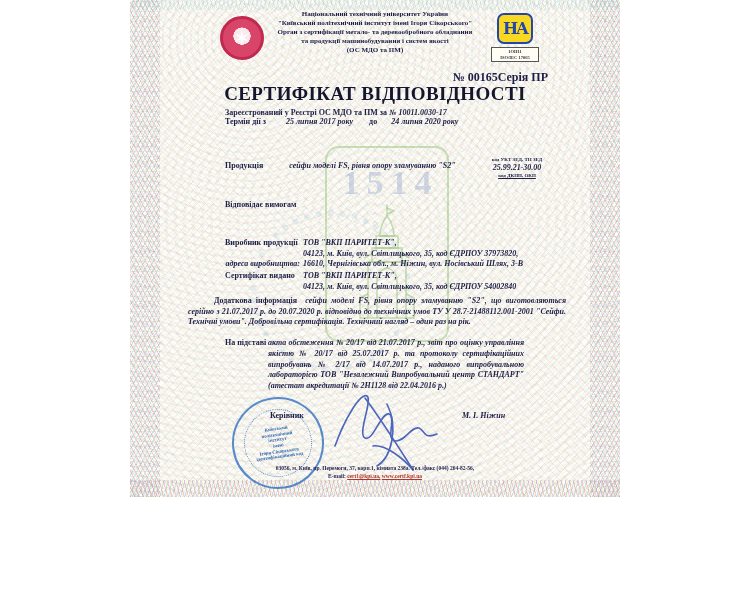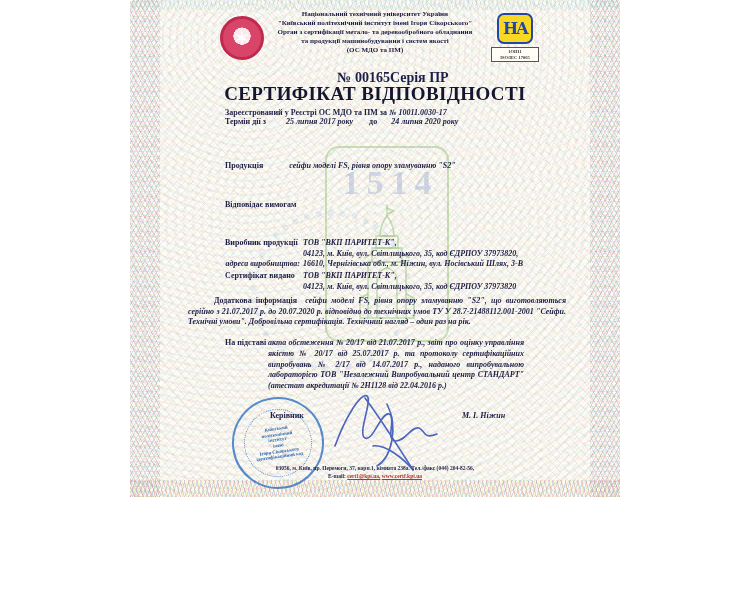--- a/index.html
+++ b/index.html
@@ -56,22 +56,22 @@
   .naau-square{width:36px;height:31px;margin:0 auto;background:#f8d823;border:2.5px solid #2446a8;
     border-radius:7px;box-sizing:border-box;display:flex;align-items:center;justify-content:center;
     color:#2446a8;font-weight:bold;font-size:16px;letter-spacing:-2px;font-family:"DejaVu Serif",serif;}
   .naau-box{width:46px;margin:3px auto 0;background:#fffdf4;border:1px solid #555;
     font-size:4.5px;line-height:5.5px;color:#333;font-weight:bold;padding:1px 0;}
 
   
   .t{position:absolute;color:#1d1d45;font-size:8px;white-space:nowrap;}
   .lbl{font-weight:bold;}
   .val{font-weight:bold;font-style:italic;}
-  .numrow{position:absolute;left:108px;right:72px;top:70px;display:flex;justify-content:center;
-    font-weight:bold;font-size:14px;color:#1d1d45;}
+  .numrow{position:absolute;left:108px;right:72px;top:70px;display:flex;justify-content:flex-end;
+    font-weight:bold;font-size:12px;color:#1d1d45;}
   .title{position:absolute;left:0;right:0;top:83px;text-align:center;font-size:19px;
     font-weight:bold;letter-spacing:.4px;color:#15152e;}
   .codes{position:absolute;left:344px;top:157px;width:86px;text-align:center;color:#1d1d45;}
   .codes .c1{font-size:5px;font-weight:bold;line-height:6px;}
   .codes .c2{font-size:8px;font-weight:bold;font-style:italic;line-height:10px;}
   .codes .c3{font-size:5px;font-weight:bold;text-decoration:underline;line-height:6px;}
   .block{position:absolute;color:#1d1d45;font-size:8px;font-weight:bold;font-style:italic;
     line-height:10.8px;text-align:justify;}
   .para{position:absolute;color:#1d1d45;font-size:8px;line-height:10.6px;text-align:justify;}
 
@@ -150,32 +150,37 @@
       <span class="val" style="margin-left:18px;">25 липня 2017 року</span>
       <span class="lbl" style="margin-left:14px;">до</span>
       <span class="val" style="margin-left:12px;">24 липня 2020 року</span>
     </div>
 
     <div class="t" style="left:95px;top:161px;">
       <span class="lbl">Продукція</span>
       <span class="val" style="margin-left:24px;">сейфи моделі FS, рівня опору зламуванню "S2"</span>
     </div>
 
+    <div class="codes">
+      <div class="c1">код УКТ ЗЕД, ТН ЗЕД</div>
+      <div class="c2">25.99.21-30.00</div>
+      <div class="c3">код ДКПП, ОКП</div>
+    </div>
 
     <div class="t lbl" style="left:95px;top:200px;">Відповідає вимогам</div>
 
     <div class="t lbl" style="left:95px;top:238px;">Виробник продукції</div>
     <div class="t val" style="left:173px;top:238px;">ТОВ "ВКП ПАРИТЕТ-К",</div>
     <div class="t val" style="left:173px;top:249px;">04123, м. Київ, вул. Світлицького, 35, код ЄДРПОУ 37973820,</div>
     <div class="t val" style="left:28px;top:259px;width:142px;text-align:right;">адреса виробництва:</div>
     <div class="t val" style="left:173px;top:259px;">16610, Чернігівська обл., м. Ніжин, вул. Носівський Шлях, 3-В</div>
 
     <div class="t lbl" style="left:95px;top:271px;">Сертифікат видано</div>
     <div class="t val" style="left:173px;top:271px;">ТОВ "ВКП ПАРИТЕТ-К",</div>
-    <div class="t val" style="left:173px;top:282px;">04123, м. Київ, вул. Світлицького, 35, код ЄДРПОУ 37973820</div>
+    <div class="t val" style="left:173px;top:282px;">04123, м. Київ, вул. Світлицького, 35, код ЄДРПОУ 54002840</div>
 
     <div class="para" style="left:58px;top:296px;width:378px;text-indent:26px;">
       <span class="lbl">Додаткова інформація</span>
       <span class="val" style="margin-left:4px;">сейфи моделі FS, рівня опору зламуванню "S2", що виготовляються серійно з 21.07.2017 р. до 20.07.2020 р. відповідно до технічних умов ТУ У 28.7-21488112.001-2001 "Сейфи. Технічні умови". Добровільна сертифікація. Технічний нагляд – один раз на рік.</span>
     </div>
 
     <div class="t lbl" style="left:95px;top:338px;">На підставі</div>
     <div class="block" style="left:138px;top:338px;width:256px;">акта обстеження № 20/17 від 21.07.2017 р., звіт про оцінку управління якістю № 20/17 від 25.07.2017 р. та протоколу сертифікаційних випробувань № 2/17 від 14.07.2017 р., наданого випробувальною лабораторією ТОВ "Незалежний Випробувальний центр СТАНДАРТ" (атестат акредитації № 2Н1128 від 22.04.2016 р.)</div>
 
     <div class="t lbl" style="left:140px;top:411px;">Керівник</div>

